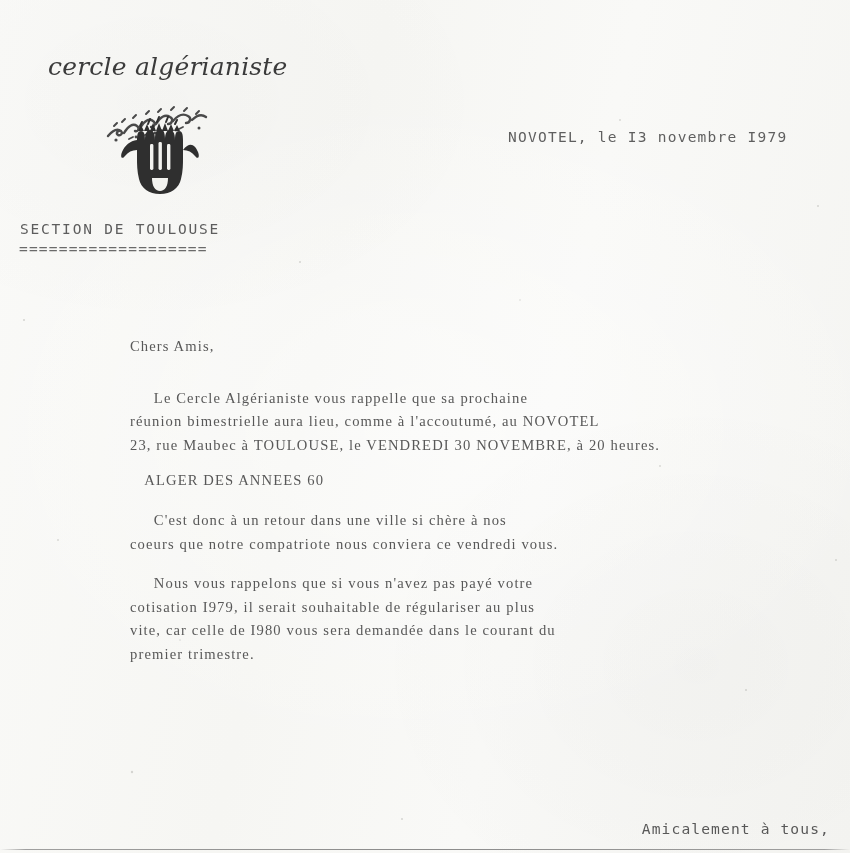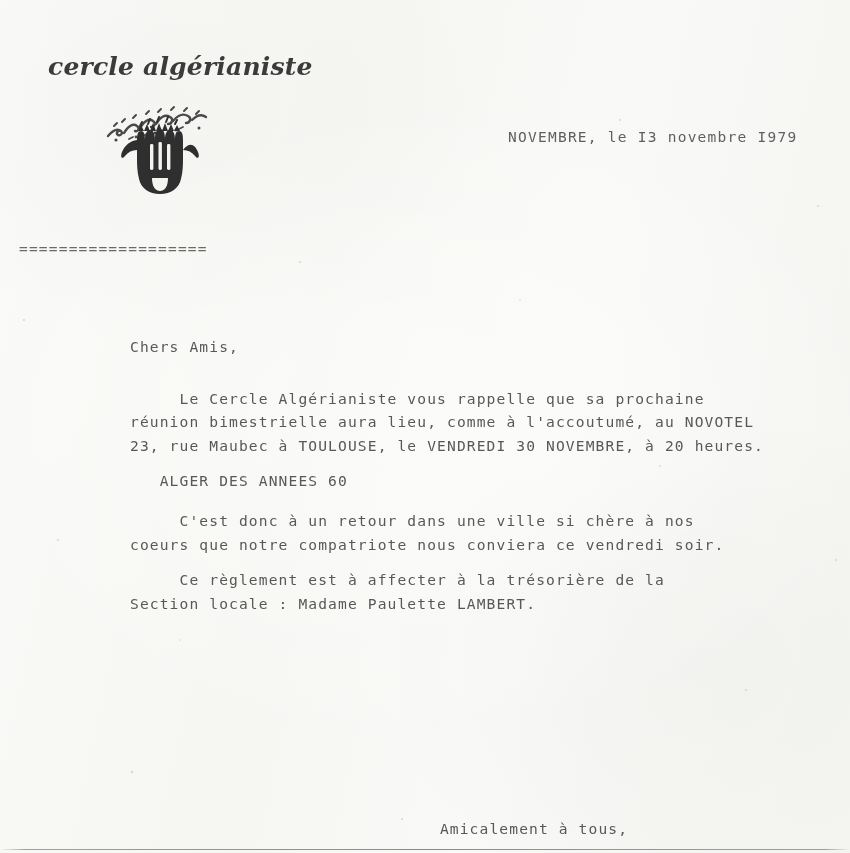--- a/index.html
+++ b/index.html
@@ -57,21 +57,21 @@
     z-index: 3;
   }
 
   
   .letterhead-title {
     position: absolute;
     left: 48px;
     top: 52px;
     font-family: "DejaVu Serif", "Liberation Serif", serif;
     font-style: italic;
-    font-weight: 700;
+    font-weight: 400;
     font-size: 25px;
     letter-spacing: .2px;
     color: #3b3b3b;
     white-space: nowrap;
   }
 
   .emblem {
     position: absolute;
     left: 100px;
     top: 100px;
@@ -115,37 +115,38 @@
     top: 335px;
     width: 700px;
   }
   .para {
     font-size: 14.6px;
     line-height: 23.6px;
     letter-spacing: 1.12px;
     color: #585858;
     white-space: pre-wrap;
     margin: 0;
+    font-family: Liberation Serif, serif;
   }
   .para.salutation { margin: 0 0 28px 0; }
   .para.gap        { margin: 16px 0 12px 0; }
   .para.topic      { margin: 8px 0 12px 0; }
 
   .signature {
     position: absolute;
     left: 130px;
     top: 770px;
     width: 700px;
     font-size: 14.6px;
     line-height: 23.6px;
     letter-spacing: 1.12px;
     color: #585858;
     white-space: pre-wrap;
   }
-  .sig-line { text-align: center; }
+  .sig-line { text-align: right; }
   .sig-line.l1 { padding-left: 108px; }
 </style>
 </head>
 <body>
 
 <div class="paper"></div>
 
 <svg class="speckle" width="850" height="853" viewBox="0 0 850 853" aria-hidden="true">
   <g fill="#b9b9b4">
     <circle cx="24" cy="320" r="1.1"></circle>
@@ -209,40 +210,43 @@
       <rect x="67" y="44" width="3.4" height="26" rx="1.4" fill="#f3f3f0"></rect>
 
       <path d="M38 31 l3 -6 l3 6 l3 -7 l3 7 l3 -8 l3 8 l3 -8 l3 8
                l3 -8 l3 8 l3 -7 l3 7 l3 -6 l3 6 z" fill="#2f2f2f"></path>
       <path d="M40 26 l2 -4 M48 24 l2 -5 M57 22 l2 -5 M66 22 l2 -5 M75 24 l2 -4" stroke="#2f2f2f" stroke-width="2" stroke-linecap="round"></path>
 
       <path d="M52 78 C52 86 55 91 60 91 C65 91 68 86 68 78 Z" fill="#f3f3f0"></path>
     </g>
   </svg>
 
-  <div class="date-line">NOVEMBRE, le I3 novembre I979</div>
-
+  <div class="date-line">NOVOTEL, le I3 novembre I979</div>
+
+  <div class="section-head">SECTION DE TOULOUSE</div>
   <div class="section-rule">===================</div>
 
   <div class="body-block">
     <p class="para salutation">Chers Amis,</p>
 
     <p class="para gap">     Le Cercle Algérianiste vous rappelle que sa prochaine
 réunion bimestrielle aura lieu, comme à l'accoutumé, au NOVOTEL
 23, rue Maubec à TOULOUSE, le VENDREDI 30 NOVEMBRE, à 20 heures.</p>
 
 
     <p class="para topic">   ALGER DES ANNEES 60</p>
 
     <p class="para gap">     C'est donc à un retour dans une ville si chère à nos
-coeurs que notre compatriote nous conviera ce vendredi soir.</p>
-
-
-    <p class="para">     Ce règlement est à affecter à la trésorière de la
-Section locale : Madame Paulette LAMBERT.</p>
+coeurs que notre compatriote nous conviera ce vendredi vous.</p>
+
+    <p class="para gap">     Nous vous rappelons que si vous n'avez pas payé votre
+cotisation I979, il serait souhaitable de régulariser au plus
+vite, car celle de I980 vous sera demandée dans le courant du
+premier trimestre.</p>
+
   </div>
 
   <div class="signature">
     <div class="sig-line l1">Amicalement à tous,</div>
     
     
   </div>
 
 </div>
 

